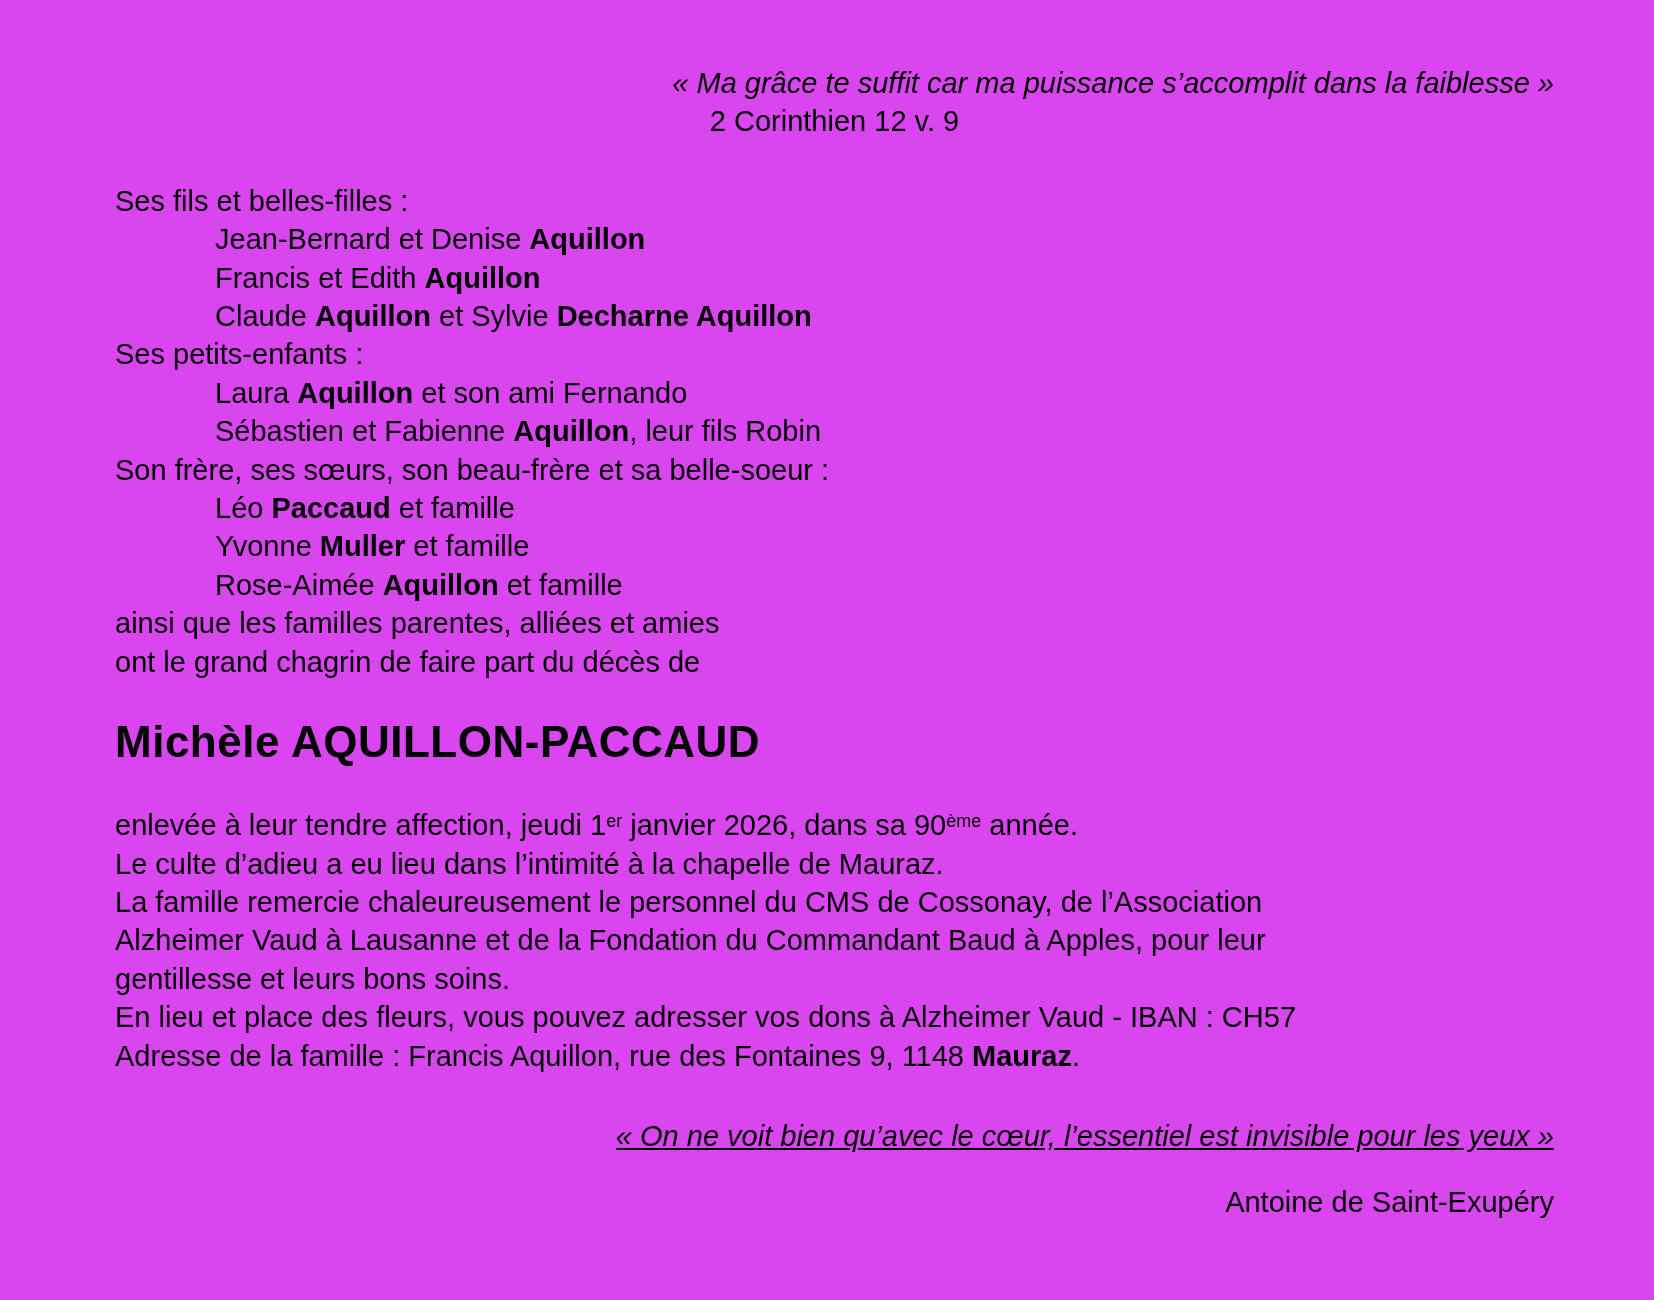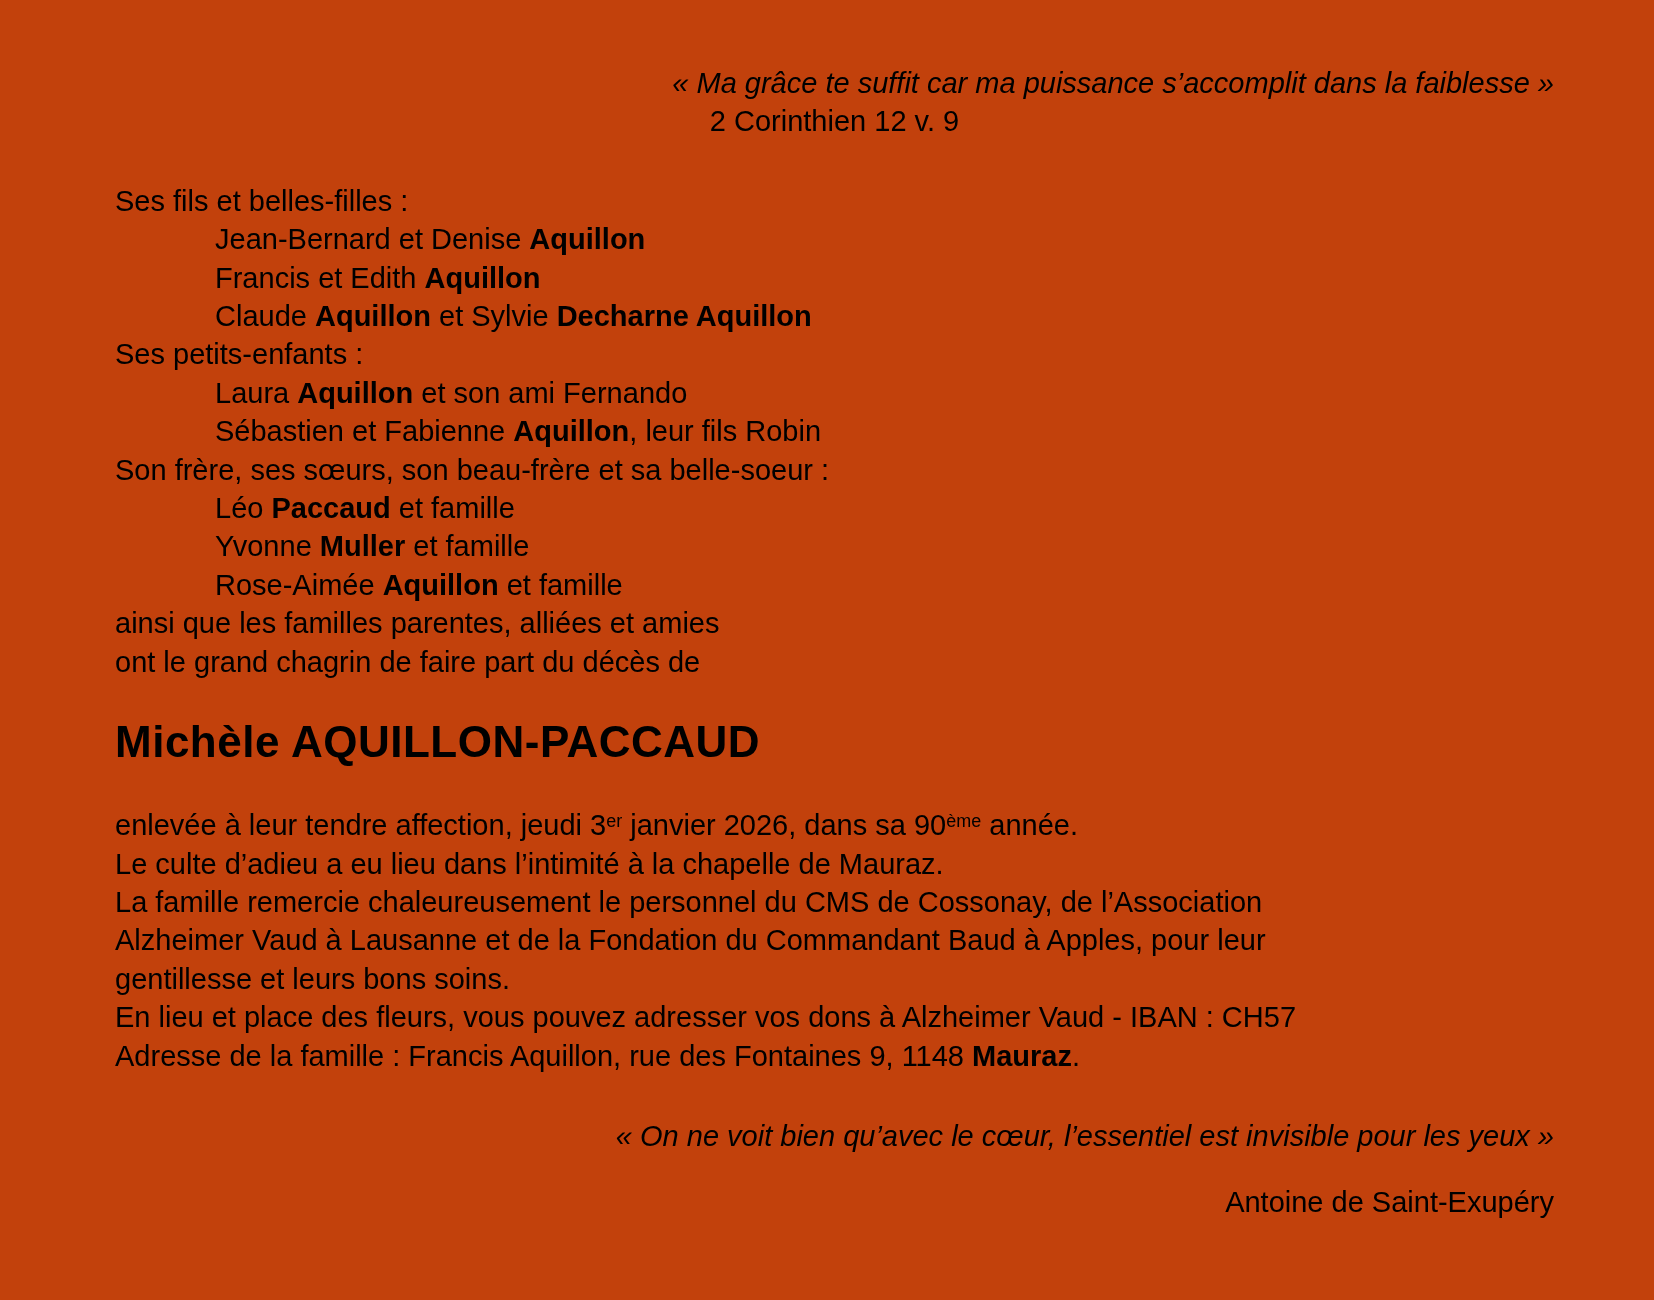--- a/index.html
+++ b/index.html
@@ -2,21 +2,21 @@
 <html><head>
 <meta charset="utf-8">
 <style>
   * { margin: 0; padding: 0; box-sizing: border-box; }
   html, body { background: #ffffff; }
   .page {
     position: relative;
     width: 1654px;
     height: 1300px;
     margin: 0 auto;
-    background: #c2410c;
+    background: #d946ef;
     color: #000000;
     font-family: "Liberation Sans", sans-serif;
     font-size: 29px;
     line-height: 38.4px;
     padding: 64px 100px 20px 115px;
     overflow: hidden;
   }
   .top-quote { text-align: right; font-style: italic; }
   .top-ref   { text-align: center; }
   .family    { margin-top: 41px; }
@@ -32,21 +32,21 @@
     letter-spacing: 0.5px;
   }
   .body-block { margin-top: 37px; }
   sup.ord {
     font-size: 62%;
     line-height: 0;
     vertical-align: baseline;
     position: relative;
     top: -0.45em;
   }
-  .footer-quote  { margin-top: 42px; text-align: right; font-style: italic; }
+  .footer-quote  { margin-top: 42px; text-align: right; font-style: italic; text-decoration: underline; }
   .footer-author { text-align: right; margin-top: 28px; }
 </style>
 </head>
 <body>
 
 <div class="page">
   <div class="top-quote">« Ma grâce te suffit car ma puissance s’accomplit dans la faiblesse »</div>
   <div class="top-ref">2 Corinthien 12 v. 9</div>
 
   <div class="family" id="family-lines">
@@ -61,21 +61,21 @@
       <div class="line indent"><span>Léo </span><span class="bold">Paccaud</span><span> et famille</span></div>
       <div class="line indent"><span>Yvonne </span><span class="bold">Muller</span><span> et famille</span></div>
       <div class="line indent"><span>Rose-Aimée </span><span class="bold">Aquillon</span><span> et famille</span></div>
       <div class="line"><span>ainsi que les familles parentes, alliées et amies</span></div>
       <div class="line"><span>ont le grand chagrin de faire part du décès de</span></div>
     </div>
 
   <h1 class="name">Michèle AQUILLON-PACCAUD</h1>
 
   <div class="body-block" id="body-lines">
-      <div class="line"><span>enlevée à leur tendre affection, jeudi 3</span><sup class="ord">er</sup><span> janvier 2026, dans sa 90</span><sup class="ord">ème</sup><span> année.</span></div>
+      <div class="line"><span>enlevée à leur tendre affection, jeudi 1</span><sup class="ord">er</sup><span> janvier 2026, dans sa 90</span><sup class="ord">ème</sup><span> année.</span></div>
       <div class="line"><span>Le culte d’adieu a eu lieu dans l’intimité à la chapelle de Mauraz.</span></div>
       <div class="line"><span>La famille remercie chaleureusement le personnel du CMS de Cossonay, de l’Association</span></div>
       <div class="line"><span>Alzheimer Vaud à Lausanne et de la Fondation du Commandant Baud à Apples, pour leur</span></div>
       <div class="line"><span>gentillesse et leurs bons soins.</span></div>
       <div class="line"><span>En lieu et place des fleurs, vous pouvez adresser vos dons à Alzheimer Vaud - IBAN : CH57</span></div>
       <div class="line"><span>Adresse de la famille : Francis Aquillon, rue des Fontaines 9, 1148 </span><span class="bold">Mauraz</span><span>.</span></div>
     </div>
 
   <div class="footer-quote">« On ne voit bien qu’avec le cœur, l’essentiel est invisible pour les yeux »</div>
   <div class="footer-author">Antoine de Saint-Exupéry</div>

